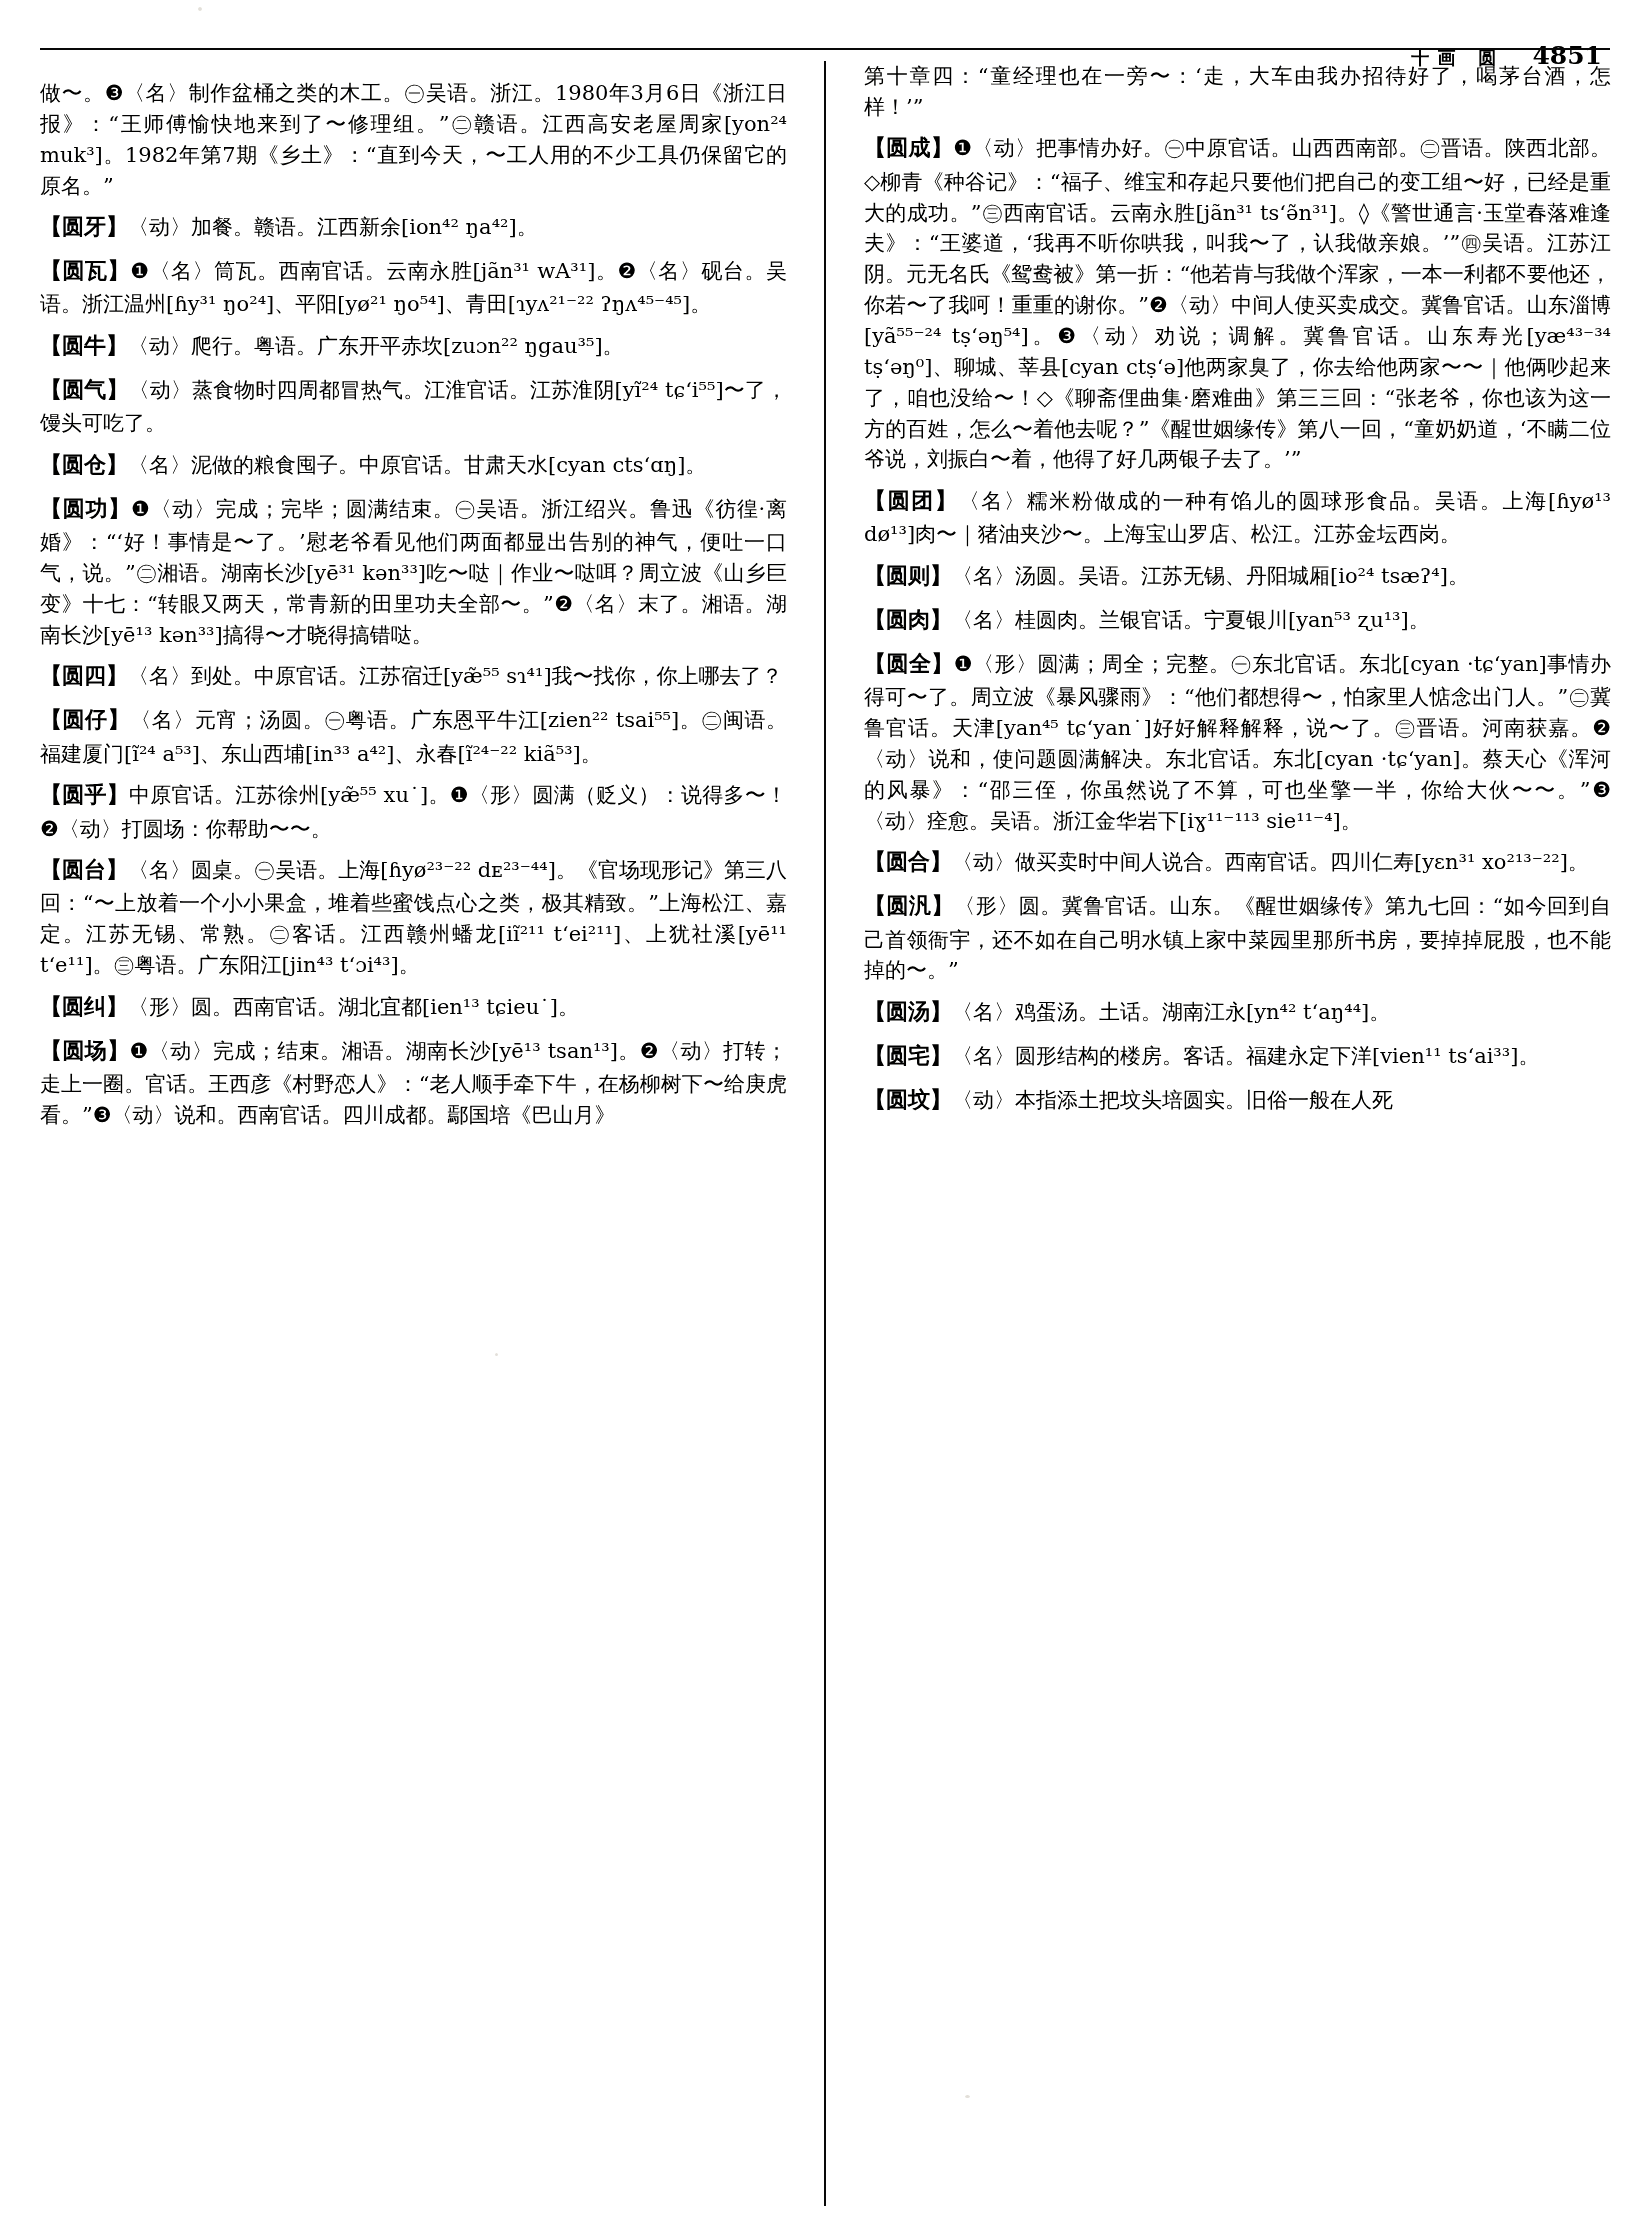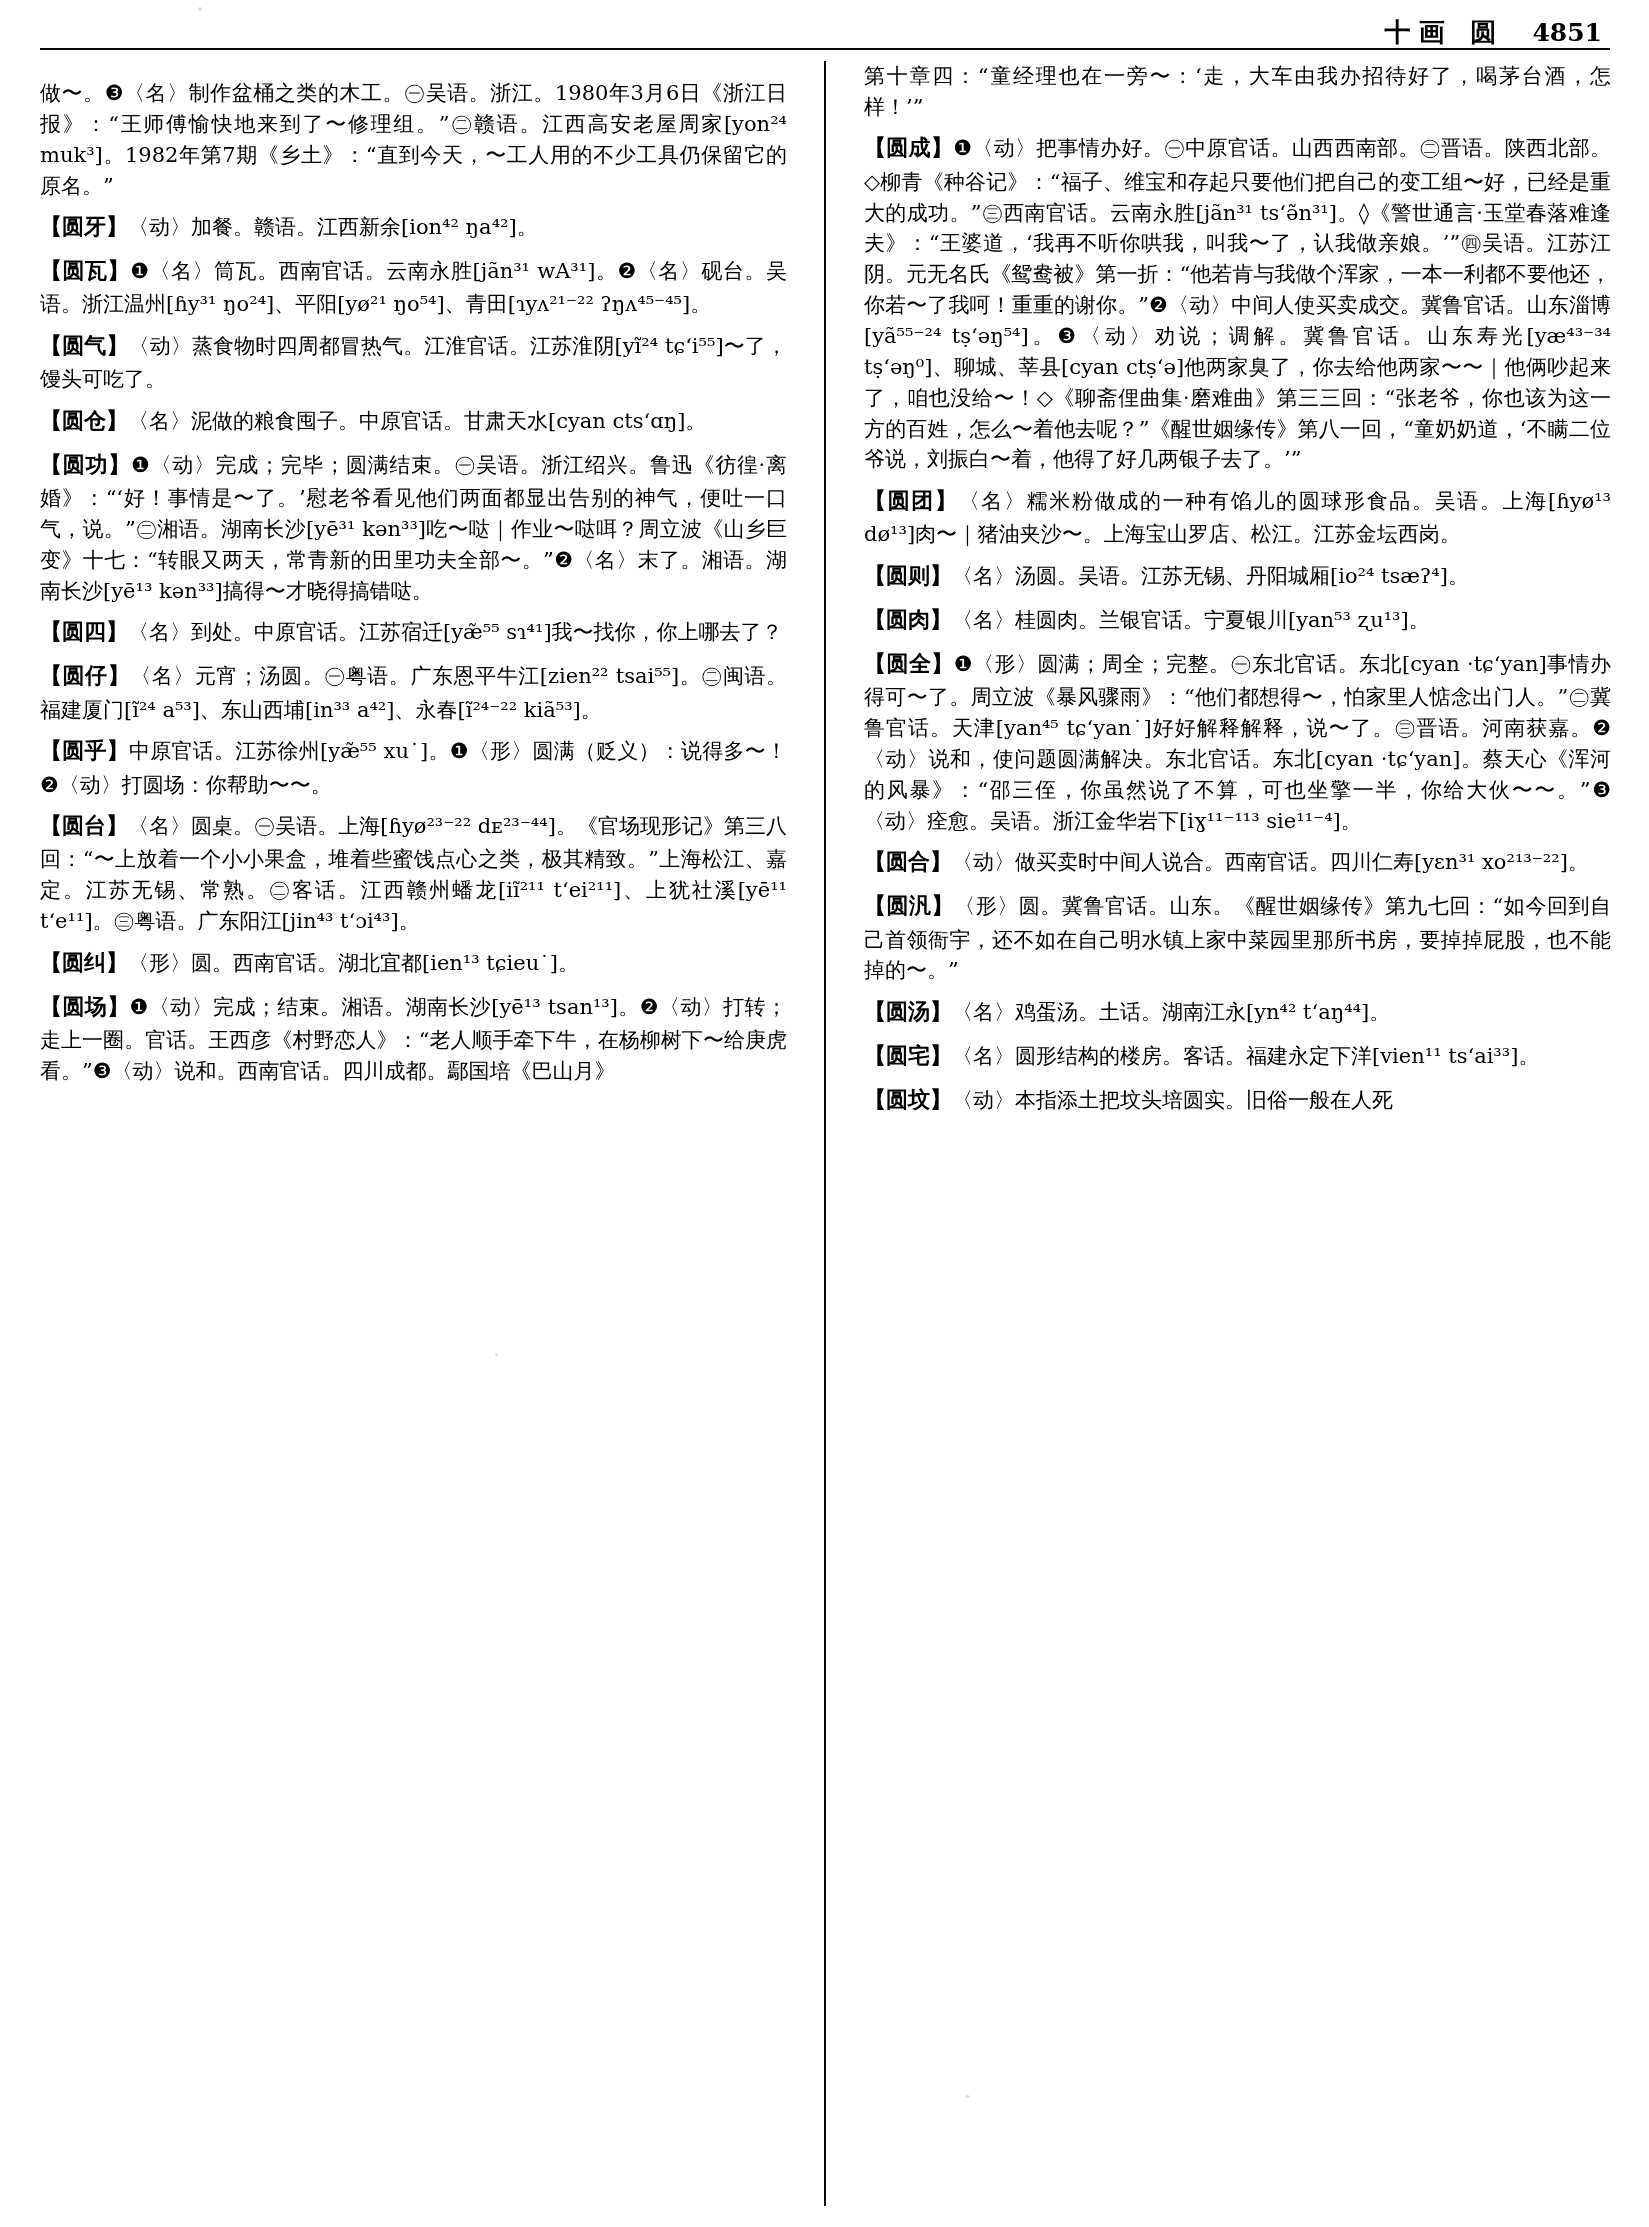--- a/index.html
+++ b/index.html
@@ -27,22 +27,23 @@
     position: absolute;
     top: 15px;
     right: 48px;
     display: flex;
     align-items: baseline;
     gap: 28px;
     font-family: "DejaVu Sans", sans-serif;
     font-weight: bold;
   }
   .header .hdr-label {
-    font-size: 26px;
+    font-size: 18px;
     letter-spacing: 8.2px;
+    margin-top: 31px;
   }
   .header .hdr-page {
     font-size: 25px;
     font-family: "DejaVu Serif", serif;
   }
   .hdr-rule {
     position: absolute;
     top: 48px;
     left: 40px;
     right: 40px;
@@ -119,20 +120,23 @@
       <div class="entry cont">
         <span>做〜。❸〈名〉制作盆桶之类的木工。㊀吴语。浙江。1980年3月6日《浙江日报》：“王师傅愉快地来到了〜修理组。”㊁赣语。江西高安老屋周家[yon²⁴ muk³]。1982年第7期《乡土》：“直到今天，〜工人用的不少工具仍保留它的原名。”</span>
       </div>
       <div class="entry">
         <span class="headword">【圆牙】</span><span>〈动〉加餐。赣语。江西新余[ion⁴² ŋa⁴²]。</span>
       </div>
       <div class="entry">
         <span class="headword">【圆瓦】</span><span>❶〈名〉筒瓦。西南官话。云南永胜[jãn³¹ wA³¹]。❷〈名〉砚台。吴语。浙江温州[ɦy³¹ ŋo²⁴]、平阳[yø²¹ ŋo⁵⁴]、青田[ɿyʌ²¹⁻²² ʔŋʌ⁴⁵⁻⁴⁵]。</span>
       </div>
       <div class="entry">
+        <span class="headword">【圆牛】</span><span>〈动〉爬行。粤语。广东开平赤坎[zuɔn²² ŋgau³⁵]。</span>
+      </div>
+      <div class="entry">
         <span class="headword">【圆气】</span><span>〈动〉蒸食物时四周都冒热气。江淮官话。江苏淮阴[yĩ²⁴ tɕʻi⁵⁵]〜了，馒头可吃了。</span>
       </div>
       <div class="entry">
         <span class="headword">【圆仓】</span><span>〈名〉泥做的粮食囤子。中原官话。甘肃天水[ᴄyan ᴄtsʻɑŋ]。</span>
       </div>
       <div class="entry">
         <span class="headword">【圆功】</span><span>❶〈动〉完成；完毕；圆满结束。㊀吴语。浙江绍兴。鲁迅《彷徨·离婚》：“‘好！事情是〜了。’慰老爷看见他们两面都显出告别的神气，便吐一口气，说。”㊁湘语。湖南长沙[yē³¹ kən³³]吃〜哒｜作业〜哒咡？周立波《山乡巨变》十七：“转眼又两天，常青新的田里功夫全部〜。”❷〈名〉末了。湘语。湖南长沙[yē¹³ kən³³]搞得〜才晓得搞错哒。</span>
       </div>
       <div class="entry">
         <span class="headword">【圆四】</span><span>〈名〉到处。中原官话。江苏宿迁[yæ̃⁵⁵ sɿ⁴¹]我〜找你，你上哪去了？</span>

